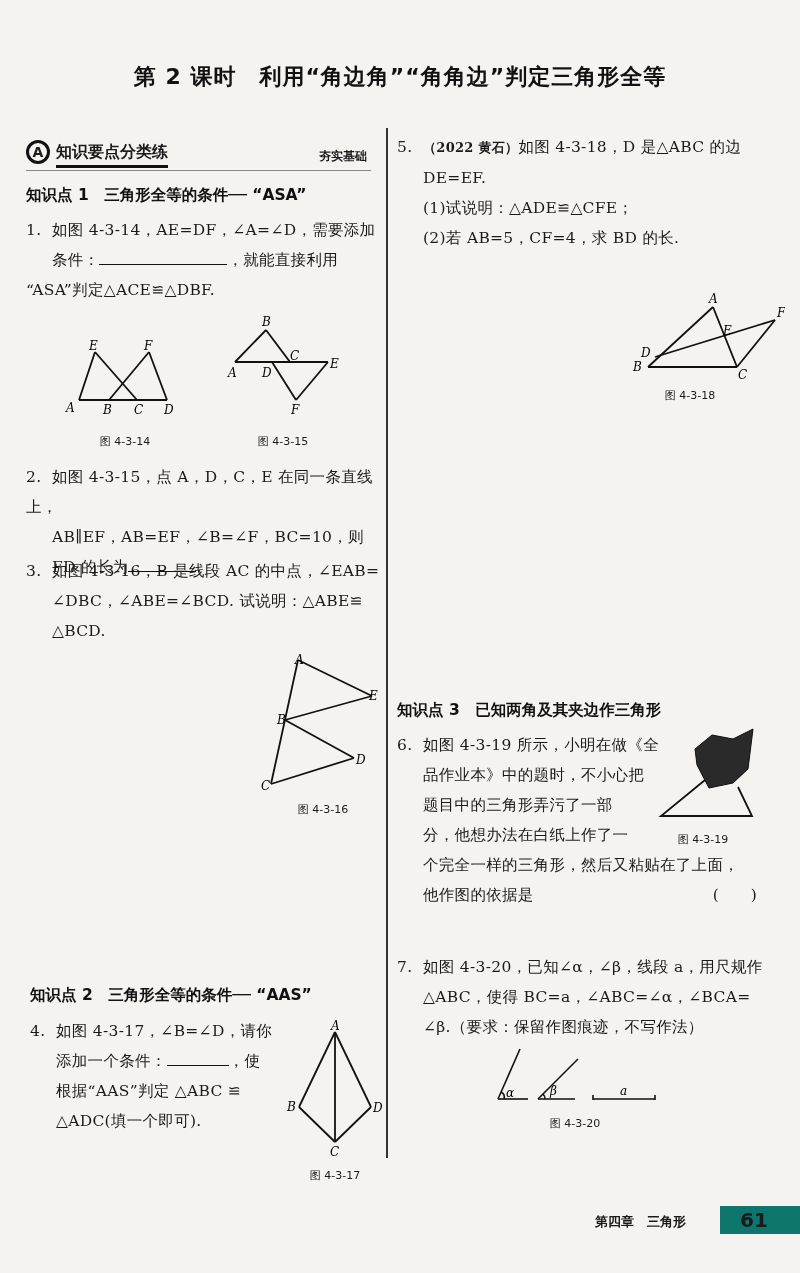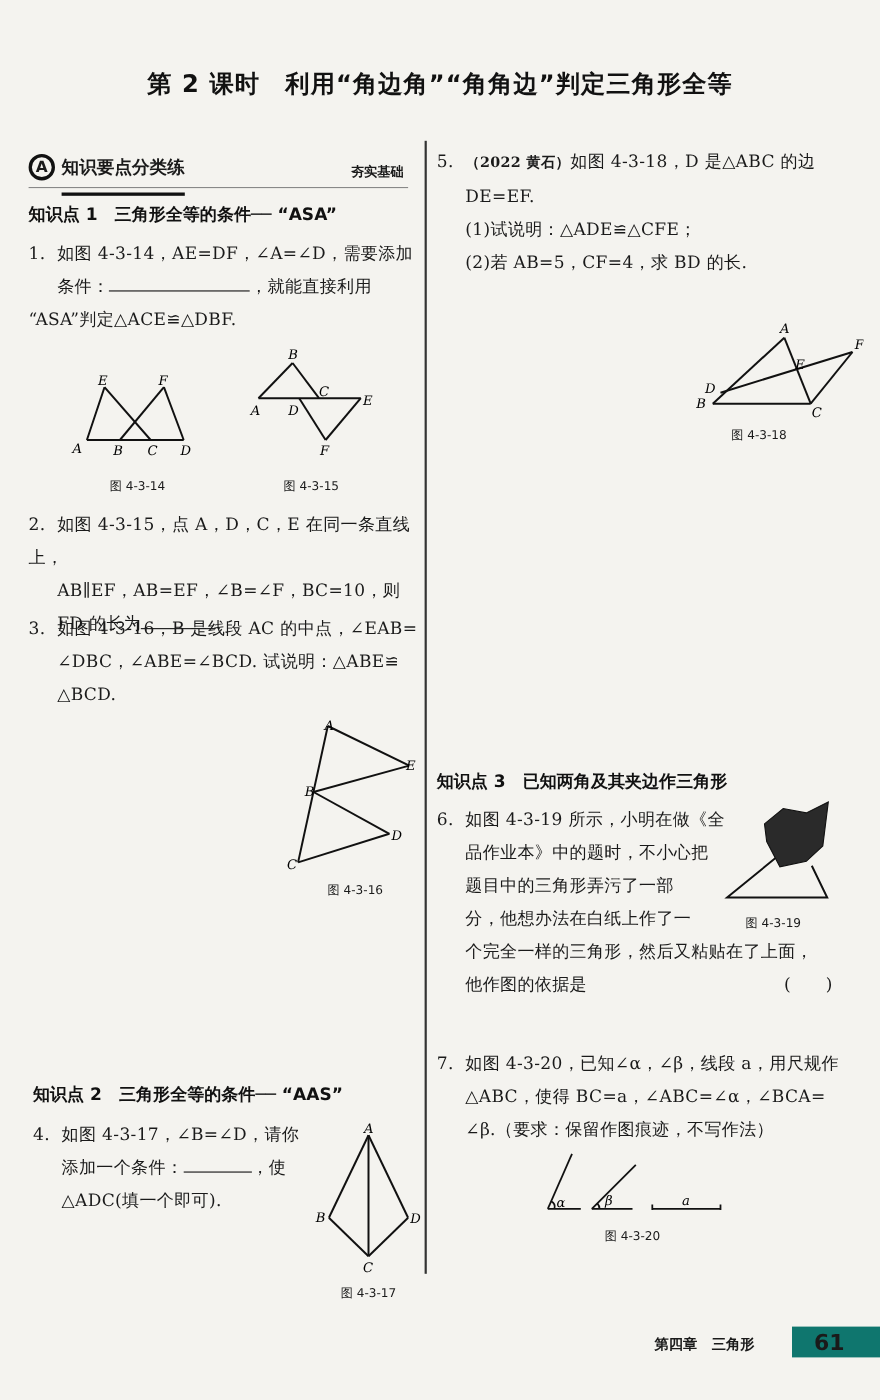--- a/index.html
+++ b/index.html
@@ -22,21 +22,21 @@
     }
     .banner-icon {
       position: absolute; left: 0; top: 0; width: 24px; height: 24px;
       border: 3px solid #111; border-radius: 50%; box-sizing: border-box;
       font-family: "DejaVu Sans", sans-serif; font-weight: bold; font-size: 14px;
       text-align: center; line-height: 18px;
     }
     .banner-title {
       position: absolute; left: 30px; top: 2px;
       font-family: "DejaVu Sans", sans-serif; font-weight: bold; font-size: 16px;
-      border-bottom: 3px solid #111; padding-bottom: 12px;
+      border-bottom: 3px solid #111; padding-bottom: 2px;
     }
     .banner-tag {
       position: absolute; right: 4px; top: 8px;
       font-size: 12px; font-weight: bold;
     }
     .kp-heading {
       font-family: "DejaVu Sans", "Liberation Sans", sans-serif;
       font-weight: bold; font-size: 15.5px; color: #111; white-space: nowrap;
     }
     .q {
@@ -133,20 +133,21 @@
   <text x="101" y="112">D</text>
     <text x="6" y="138">C</text>
 </svg>
 <div class="abs cap" style="left:288px; top:802px; width:70px;">图 4-3-16</div>
 
 <div class="abs kp-heading" style="left:30px; top:985px;">知识点 2　三角形全等的条件── “AAS”</div>
 
 <div class="abs q" style="left:30px; top:1016px; width:250px;">
   <span class="num">4.</span><span>如图 4-3-17，∠B=∠D，请你</span>
   <span class="ind"><span>添加一个条件：</span><span class="blank" style="width:62px;"></span><span>，使</span></span>
+  <span class="ind">根据“AAS”判定 △ABC ≌</span>
   <span class="ind">△ADC(填一个即可).</span>
 </div>
 
 <svg class="abs" style="left:285px; top:1020px;" width="100" height="140">
   <g stroke="#111" stroke-width="1.8" fill="none">
     <line x1="50" y1="12" x2="50" y2="122"></line>
     <line x1="50" y1="12" x2="14" y2="87"></line>
     <line x1="50" y1="12" x2="86" y2="87"></line>
     <line x1="14" y1="87" x2="50" y2="122"></line>
     <line x1="86" y1="87" x2="50" y2="122"></line>

